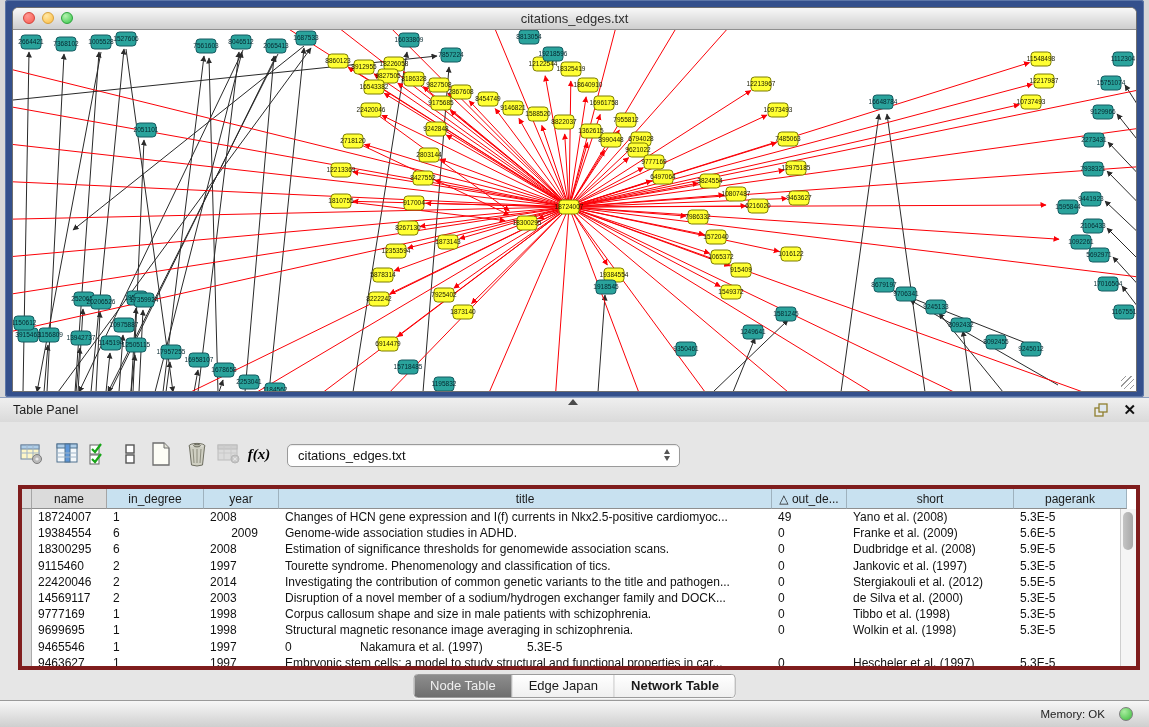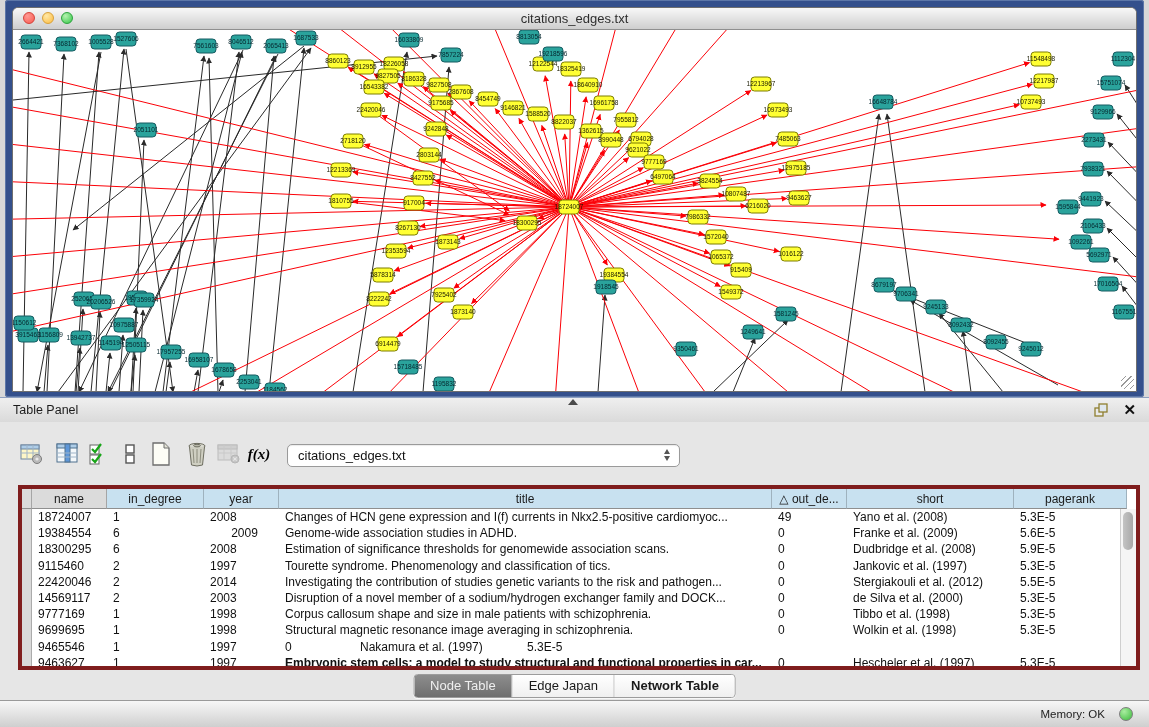--- a/index.html
+++ b/index.html
@@ -848,21 +848,21 @@
           <div class="td" style="width: 493px;">Tourette syndrome. Phenomenology and classification of tics.</div>
           <div class="td" style="width: 75px;">0</div>
           <div class="td" style="width: 167px;">Jankovic et al. (1997)</div>
           <div class="td" style="width: 113px;">5.3E-5</div>
         </div>
         <div class="tr">
           <div class="td margin" style="width: 10px;"></div>
           <div class="td" style="width: 75px;">22420046</div>
           <div class="td" style="width: 97px;">2</div>
           <div class="td" style="width: 75px;">2014</div>
-          <div class="td" style="width: 493px;">Investigating the contribution of studies genetic variants to the risk and pathogen...</div>
+          <div class="td" style="width: 493px;">Investigating the contribution of common genetic variants to the title and pathogen...</div>
           <div class="td" style="width: 75px;">0</div>
           <div class="td" style="width: 167px;">Stergiakouli et al. (2012)</div>
           <div class="td" style="width: 113px;">5.5E-5</div>
         </div>
         <div class="tr">
           <div class="td margin" style="width: 10px;"></div>
           <div class="td" style="width: 75px;">14569117</div>
           <div class="td" style="width: 97px;">2</div>
           <div class="td" style="width: 75px;">2003</div>
           <div class="td" style="width: 493px;">Disruption of a novel member of a sodium/hydrogen exchanger family and DOCK...</div>
@@ -897,21 +897,21 @@
           <div class="td" style="width: 75px;">1997</div>
           <div class="td" style="width: 75px;">0</div>
           <div class="td" style="width: 167px;">Nakamura et al. (1997)</div>
           <div class="td" style="width: 113px;">5.3E-5</div>
         </div>
         <div class="tr">
           <div class="td margin" style="width: 10px;"></div>
           <div class="td" style="width: 75px;">9463627</div>
           <div class="td" style="width: 97px;">1</div>
           <div class="td" style="width: 75px;">1997</div>
-          <div class="td" style="width: 493px; font-weight: bold;">Embryonic stem cells: a model to study structural and functional properties in car...</div>
+          <div class="td" style="width: 493px;">Embryonic stem cells: a model to study structural and functional properties in car...</div>
           <div class="td" style="width: 75px;">0</div>
           <div class="td" style="width: 167px;">Hescheler et al. (1997)</div>
           <div class="td" style="width: 113px;">5.3E-5</div>
         </div>
       </div>
     <div class="vscroll">
       <div class="vthumb"></div>
     </div>
   </div>
 

